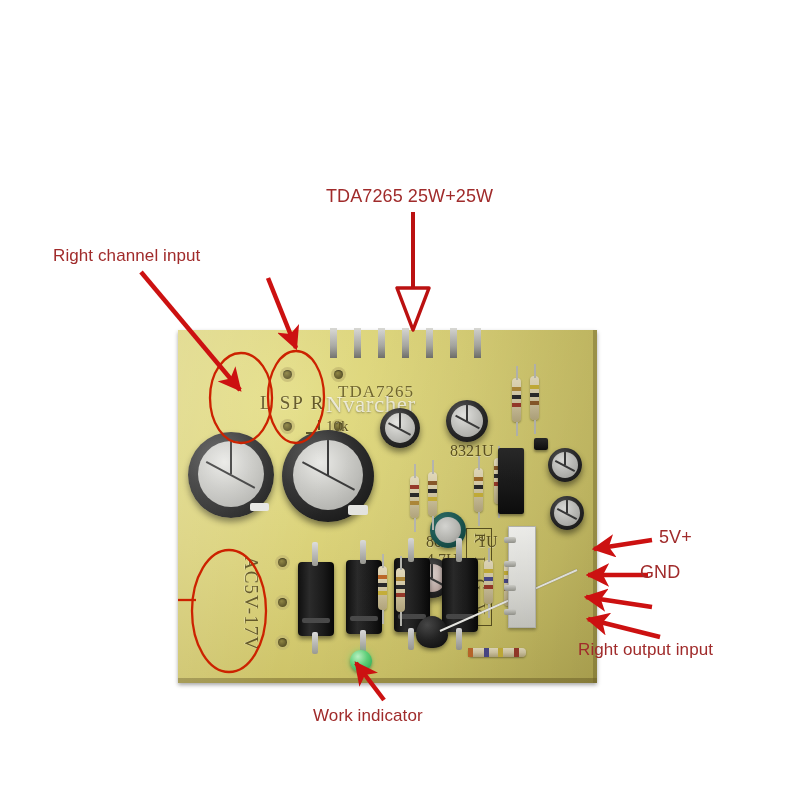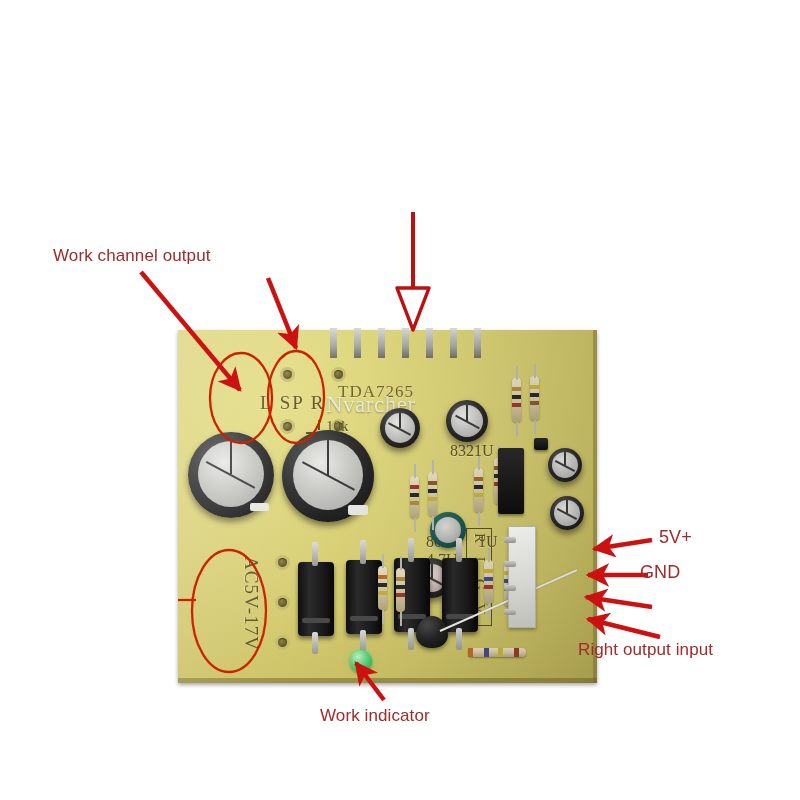--- a/index.html
+++ b/index.html
@@ -314,19 +314,20 @@
     <line x1="268" y1="278" x2="296" y2="348" stroke="#cc1111" stroke-width="4.5" marker-end="url(#ah)"></line>
 
     <line x1="652" y1="540" x2="594" y2="549" stroke="#cc1111" stroke-width="4.5" marker-end="url(#ah)"></line>
     <line x1="648" y1="575" x2="588" y2="575" stroke="#cc1111" stroke-width="4.5" marker-end="url(#ah)"></line>
     <line x1="652" y1="607" x2="586" y2="597" stroke="#cc1111" stroke-width="4.5" marker-end="url(#ah)"></line>
     <line x1="660" y1="637" x2="588" y2="619" stroke="#cc1111" stroke-width="4.5" marker-end="url(#ah)"></line>
 
     <line x1="384" y1="700" x2="356" y2="663" stroke="#cc1111" stroke-width="4.5" marker-end="url(#ah)"></line>
   </svg>
 
-  <div class="lbl" style="left:53px;top:246px;">Work channel output</div>
+  <div class="lbl" style="left:326px;top:186px;font-size:18px;">TDA7265 25W+25W</div>
+  <div class="lbl" style="left:53px;top:246px;">Right channel input</div>
   <div class="lbl" style="left:659px;top:527px;font-size:18px;">5V+</div>
   <div class="lbl" style="left:640px;top:562px;font-size:18px;">GND</div>
   <div class="lbl" style="left:578px;top:640px;">Right output input</div>
-  <div class="lbl" style="left:320px;top:706px;">Work indicator</div>
+  <div class="lbl" style="left:313px;top:706px;">Work indicator</div>
 
 </div>
 
 </body></html>

